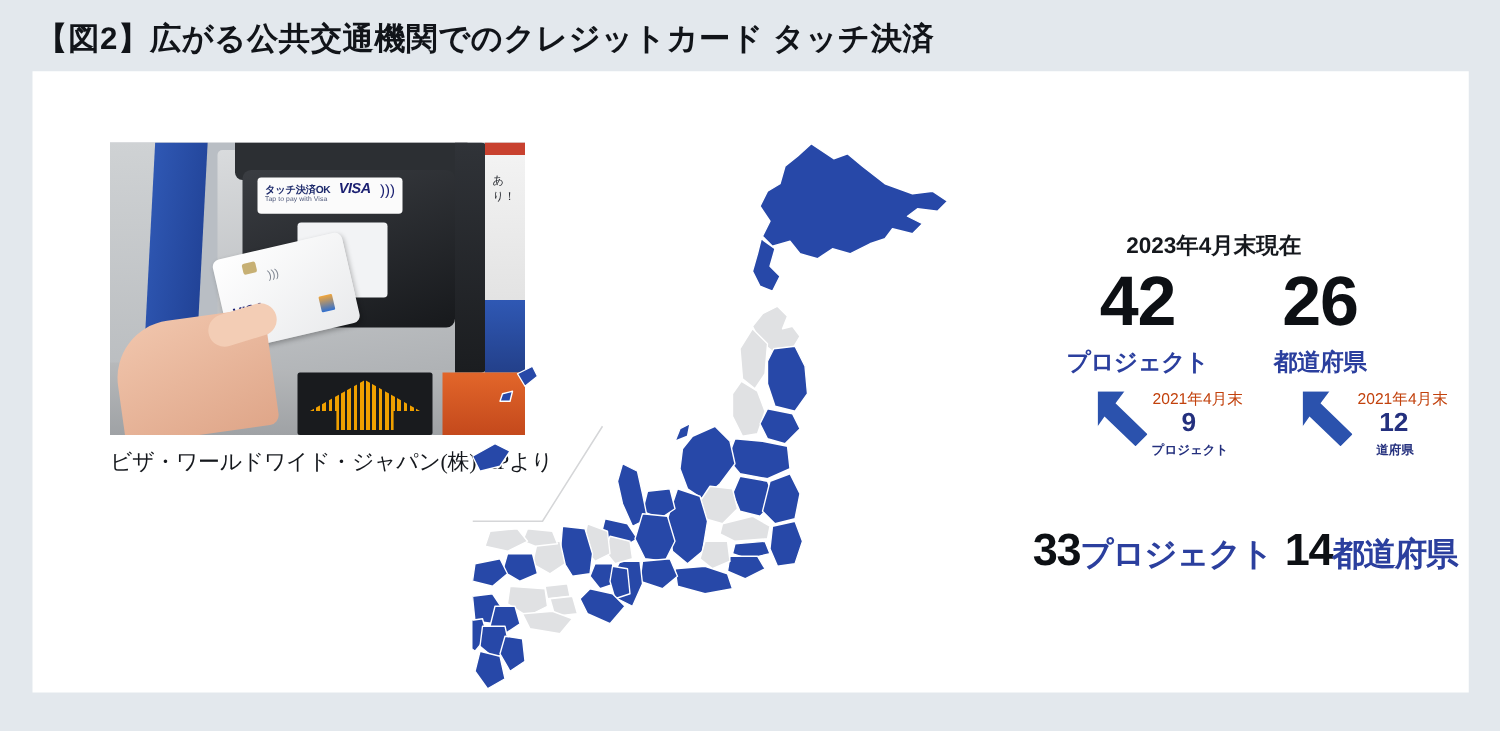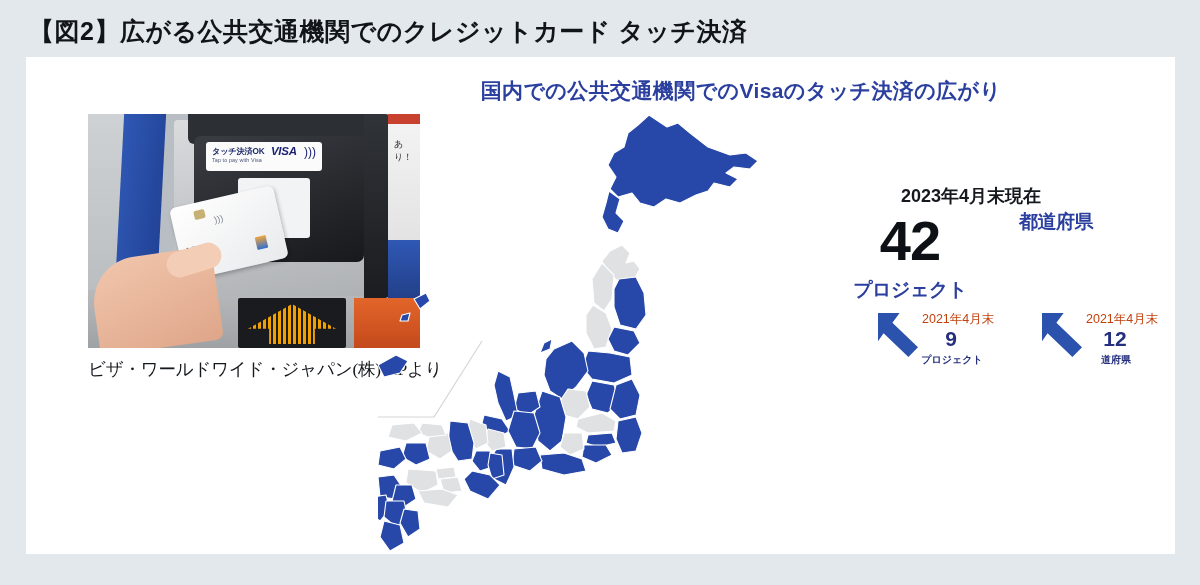--- a/index.html
+++ b/index.html
@@ -230,21 +230,20 @@
   }
   .growth-gap { display: inline-block; width: 10px; }
 </style>
 </head>
 <body>
 
 <div id="figure-title">【図2】広がる公共交通機関でのクレジットカード タッチ決済</div>
 
 <div id="content-card">
 
-  <div id="panel-heading">国内での公共交通機関でのVisaのタッチ決済の広がり</div>
 
   <figure id="photo-figure">
     <div id="photo-frame">
       <div class="ph" id="ph-wall-left"></div>
       <div class="ph" id="ph-pillar-blue"></div>
       <div class="ph" id="ph-floor"></div>
       <div class="ph" id="ph-gate-body"></div>
       <div class="ph" id="ph-gate-dark"></div>
       <div class="ph" id="ph-reader-shell"></div>
       <div class="ph" id="ph-sign"></div>
@@ -388,34 +387,38 @@
   <div id="stats-panel">
 
     <div id="stats-asof">2023年4月末現在</div>
 
     <div class="stat-block" id="stat-projects">
       <div class="stat-number">42</div>
       <div class="stat-label">プロジェクト</div>
     </div>
 
     <div class="stat-block" id="stat-prefs">
+      <div class="stat-number">26</div>
       <div class="stat-label">都道府県</div>
     </div>
 
     <div class="arrow-group" id="arrow-group-projects">
       <div class="arrow-shape"></div>
       <div class="arrow-date">2021年4月末</div>
       <div class="arrow-value">9</div>
       <div class="arrow-unit">プロジェクト</div>
     </div>
 
     <div class="arrow-group" id="arrow-group-prefs">
       <div class="arrow-shape"></div>
       <div class="arrow-date">2021年4月末</div>
       <div class="arrow-value">12</div>
       <div class="arrow-unit">道府県</div>
     </div>
 
     <div id="growth-summary">
+      <div id="growth-line">
+        <span class="growth-num">33</span><span class="growth-unit">プロジェクト</span><span class="growth-gap"></span><span class="growth-num">14</span><span class="growth-unit">都道府県</span>
+      </div>
     </div>
 
   </div>
 </div>
 
 </body></html>

